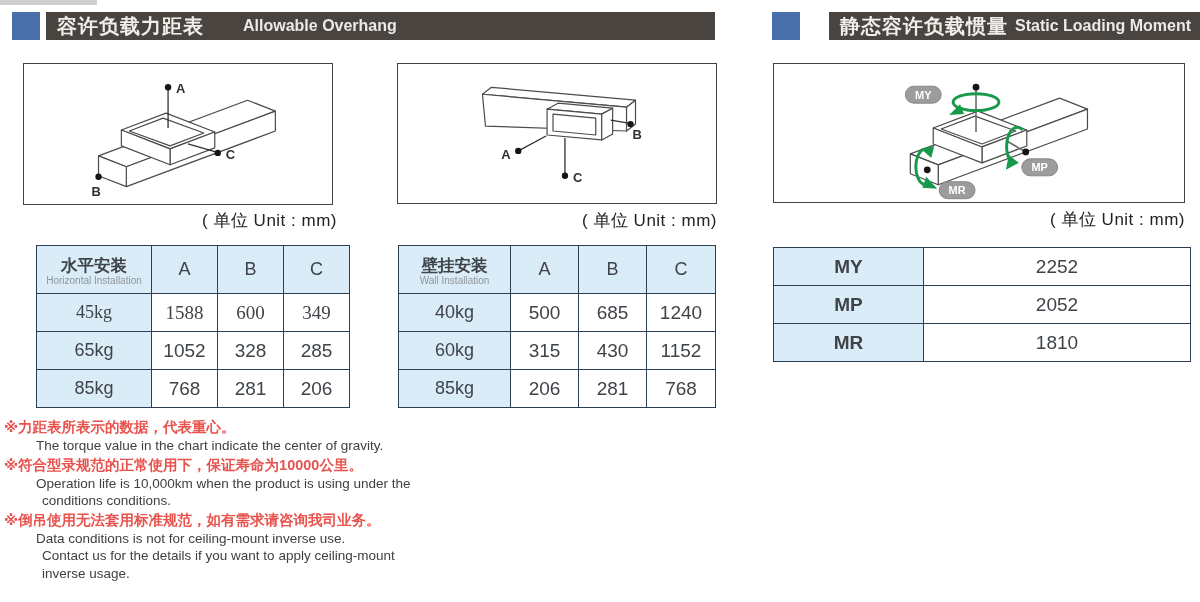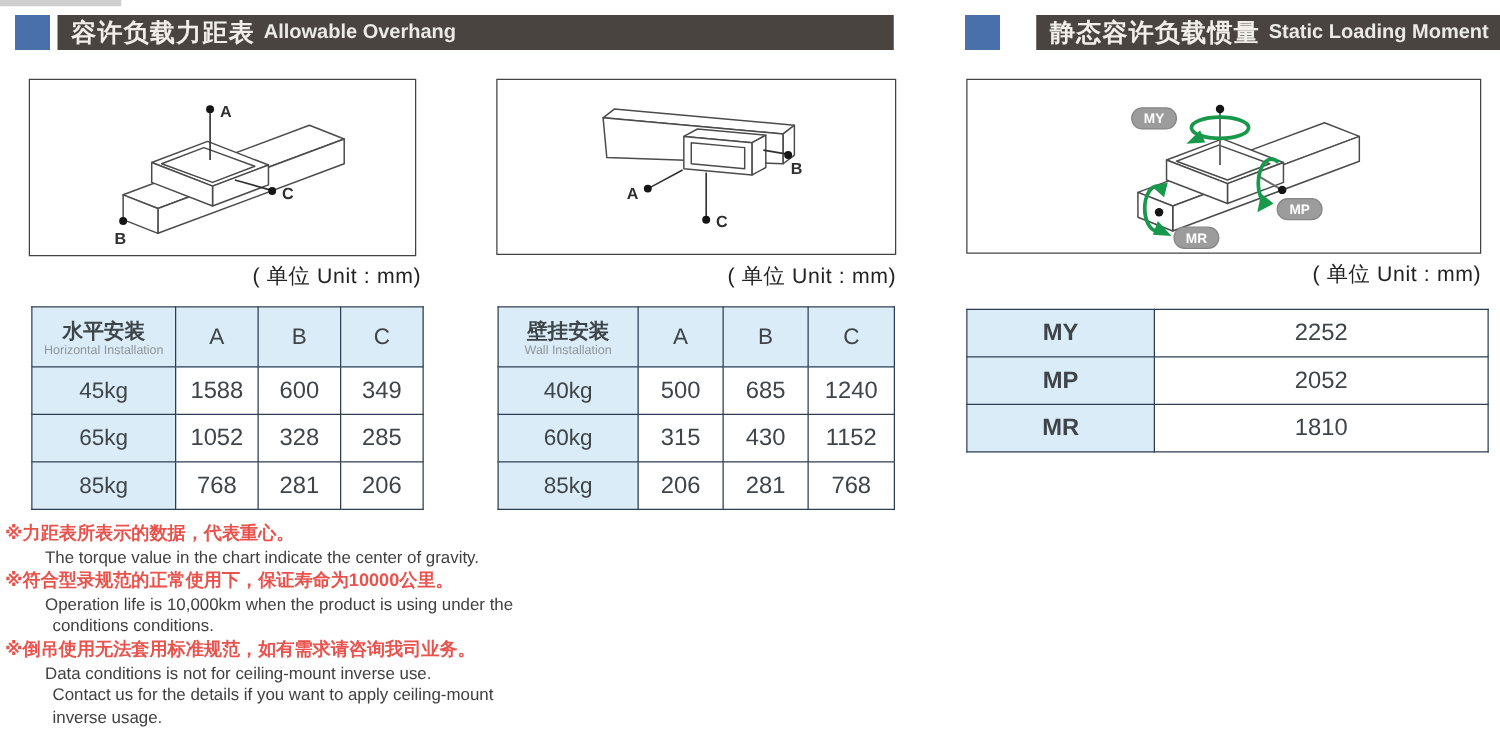--- a/index.html
+++ b/index.html
@@ -47,21 +47,21 @@
 </style>
 </head>
 <body>
 
 <div class="page">
 
   <div class="top-strip"></div>
 
   <div class="hdr" style="left:12px;">
     <div class="hdr-sq"></div>
-    <div class="hdr-bar" style="width:669px;">
+    <div class="hdr-bar" style="width:669px;gap:32px;">
       <span class="hdr-zh">容许负载力距表</span>
       <span class="hdr-en">Allowable Overhang</span>
     </div>
   </div>
 
   <div class="hdr" style="left:772px;">
     <div class="hdr-sq"></div>
     <div class="hdr-bar" style="width:394px;margin-left:29px;">
       <span class="hdr-zh">静态容许负载惯量</span>
       <span class="hdr-en">Static Loading Moment</span>
@@ -165,38 +165,38 @@
         <polygon points="148,85 161,82 158,94" fill="#17984a"></polygon>
         <polygon points="164,125 153,113 149,124" fill="#17984a"></polygon>
         <circle cx="154" cy="106" r="3.4" fill="#151515"></circle>
         <rect x="166" y="118" width="36" height="17" rx="8.5" fill="#9c9c9c" stroke="#868686"></rect>
         <text class="pill-text" x="184" y="130.5" text-anchor="middle">MR</text>
       </g>
     </svg>
   </div>
   <div class="unit" style="left:773px;top:208px;width:412px;">( 单位 Unit : mm)</div>
 
-  <table class="dtable" style="left:25px;top:245px;width:313px;">
+  <table class="dtable" style="left:36px;top:245px;width:313px;">
     <colgroup>
         <col style="width:115px">
         <col style="width:66px">
         <col style="width:66px">
         <col style="width:66px">
       </colgroup>
     <tbody>
         <tr style="height:48px;">
       <td class="cell-blue">
         <span class="th-zh">水平安装</span>
         <span class="th-en">Horizontal Installation</span>
       </td>
       <td class="cell-blue col-head">A</td>
       <td class="cell-blue col-head">B</td>
       <td class="cell-blue col-head">C</td>
     </tr>
-    <tr style="height:38px;">
+    <tr style="height:38px;font-family:Liberation Serif, serif;">
       <td class="cell-blue load">45kg</td>
       <td class="val">1588</td>
       <td class="val">600</td>
       <td class="val">349</td>
     </tr>
     <tr style="height:38px;">
       <td class="cell-blue load">65kg</td>
       <td class="val">1052</td>
       <td class="val">328</td>
       <td class="val">285</td>

